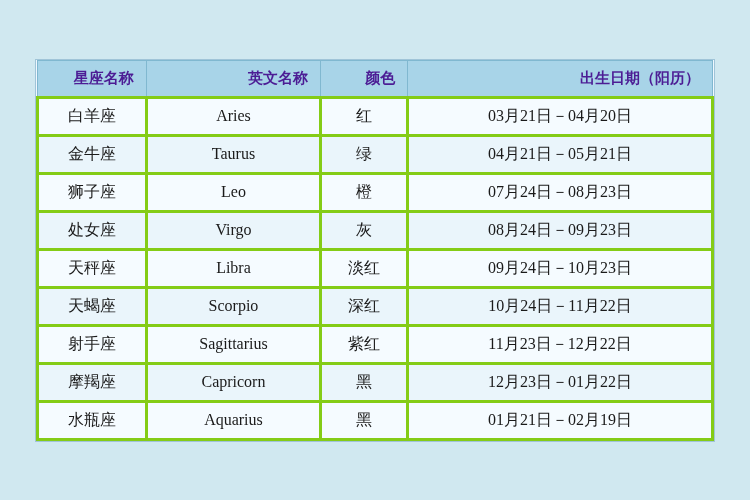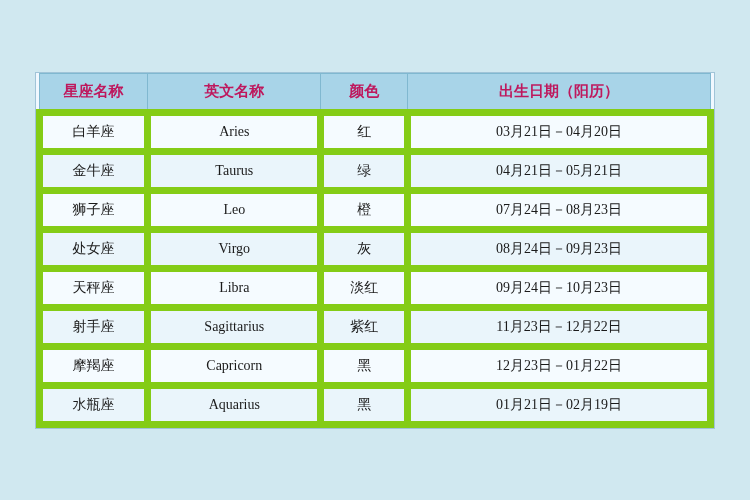--- a/index.html
+++ b/index.html
@@ -21,37 +21,37 @@
     table {
       width: 100%;
       border-collapse: collapse;
     }
     thead tr {
       background-color: #a8d4e8;
     }
     thead th {
       border: 1px solid #80b8d0;
       padding: 8px 12px;
-      text-align: center;
+      text-align: right;
       font-weight: bold;
-      color: #be185d;
+      color: #4c1d95;
       font-size: 15px;
     }
     tbody tr {
       background-color: #f5fbff;
     }
     tbody tr:nth-child(even) {
       background-color: #eaf5fb;
     }
     tbody td {
-      border: 7px solid #84cc16;
+      border: 3px solid #84cc16;
       padding: 7px 12px;
       text-align: center;
       color: #1a1a1a;
-      font-size: 14px;
+      font-size: 16px;
     }
     .col-chinese { width: 100px; }
     .col-english { width: 160px; font-family: Liberation Mono, monospace; }
     .col-color   { width: 80px; }
     .col-date    { width: 280px; }
   </style>
 </head>
 <body>
 
 <div class="table-container">
@@ -89,20 +89,26 @@
           <td>灰</td>
           <td>08月24日－09月23日</td>
         </tr>
         <tr>
           <td>天秤座</td>
           <td>Libra</td>
           <td>淡红</td>
           <td>09月24日－10月23日</td>
         </tr>
         <tr>
+          <td>天蝎座</td>
+          <td>Scorpio</td>
+          <td>深红</td>
+          <td>10月24日－11月22日</td>
+        </tr>
+        <tr>
           <td>射手座</td>
           <td>Sagittarius</td>
           <td>紫红</td>
           <td>11月23日－12月22日</td>
         </tr>
         <tr>
           <td>摩羯座</td>
           <td>Capricorn</td>
           <td>黑</td>
           <td>12月23日－01月22日</td>

